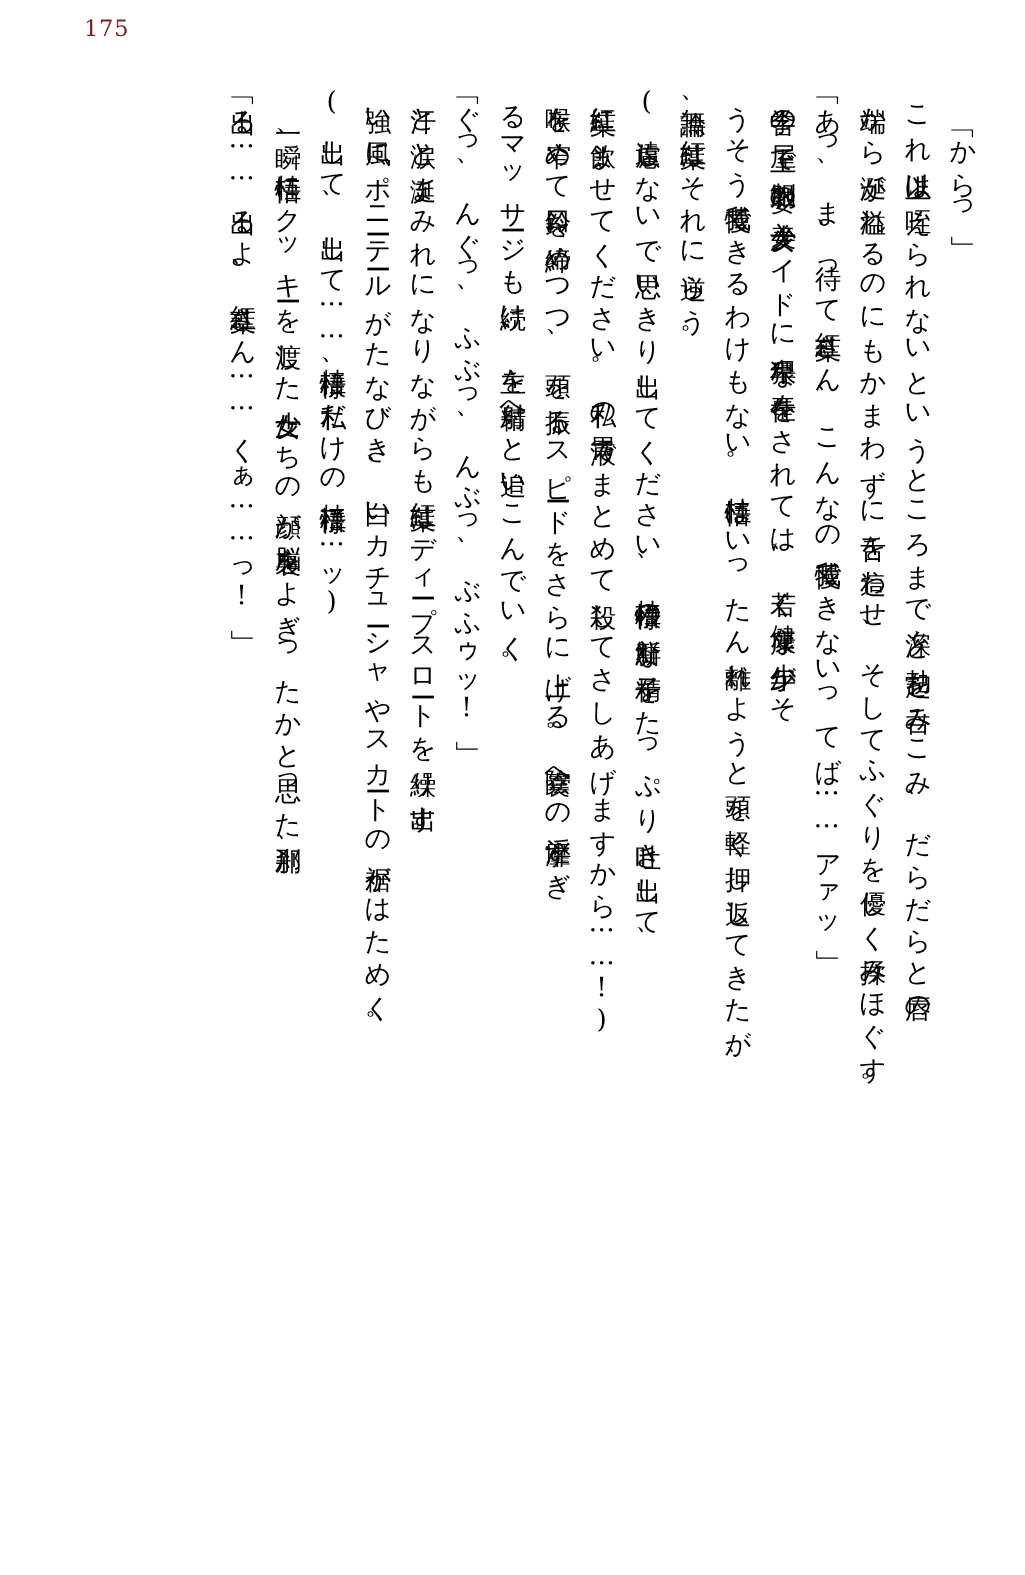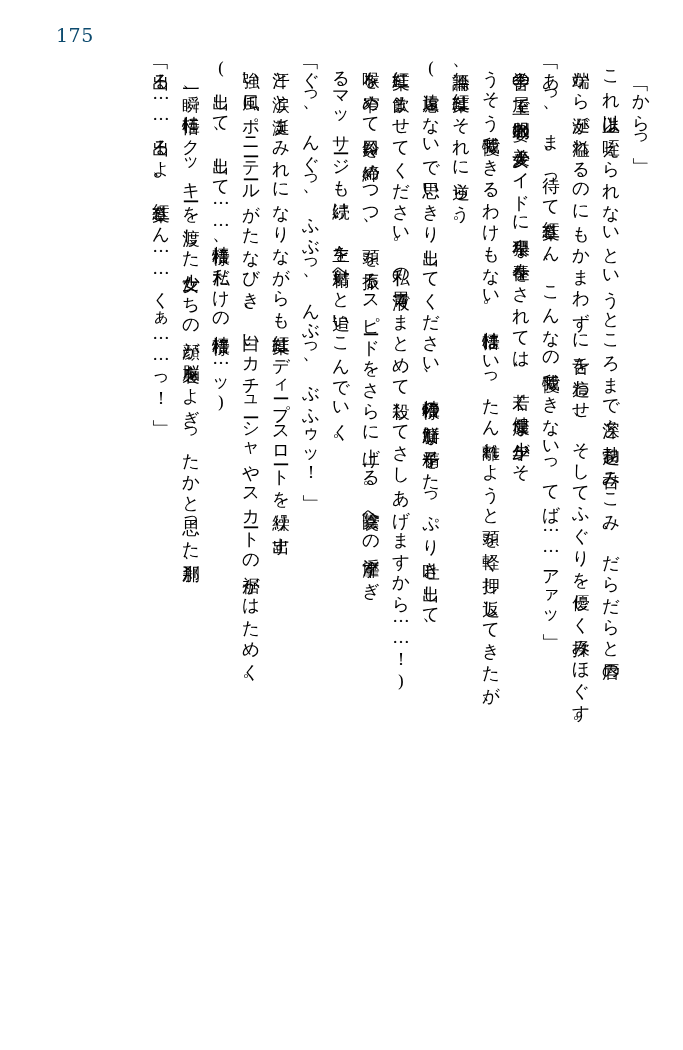--- a/index.html
+++ b/index.html
@@ -11,25 +11,25 @@
     position: relative;
     width: 683px;
     height: 1050px;
     background: #ffffff;
     overflow: hidden;
     font-family: "DejaVu Serif", "Liberation Serif", serif;
     color: #0a0a0a;
   }
   .page-number {
     position: absolute;
-    top: 24px;
+    top: 10px;
     left: 56px;
-    font-size: 19px;
+    font-size: 15px;
     letter-spacing: 0.5px;
-    color: #0c4a6e;
+    color: #7f1d1d;
     font-family: "DejaVu Serif", "Liberation Serif", serif;
   }
   .text-body {
     position: absolute;
     top: 58px;
     left: 28px;
     right: 34px;
     height: 955px;
     display: flex;
     flex-direction: row-reverse;

